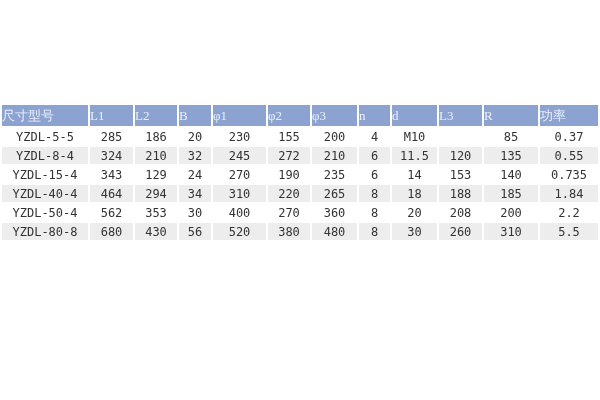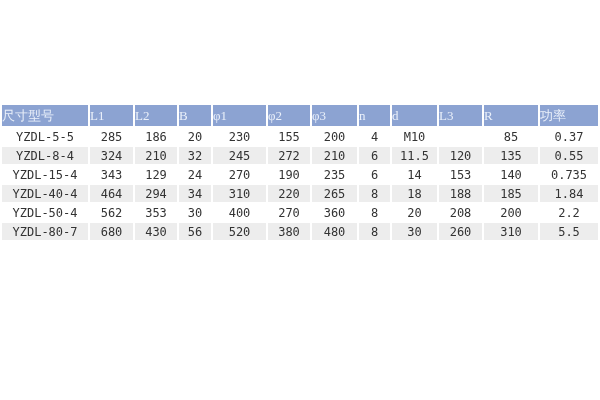--- a/index.html
+++ b/index.html
@@ -128,21 +128,21 @@
           <td>400</td>
           <td>270</td>
           <td>360</td>
           <td>8</td>
           <td>20</td>
           <td>208</td>
           <td>200</td>
           <td>2.2</td>
         </tr>
         <tr>
-          <td>YZDL-80-7</td>
+          <td>YZDL-80-8</td>
           <td>680</td>
           <td>430</td>
           <td>56</td>
           <td>520</td>
           <td>380</td>
           <td>480</td>
           <td>8</td>
           <td>30</td>
           <td>260</td>
           <td>310</td>

